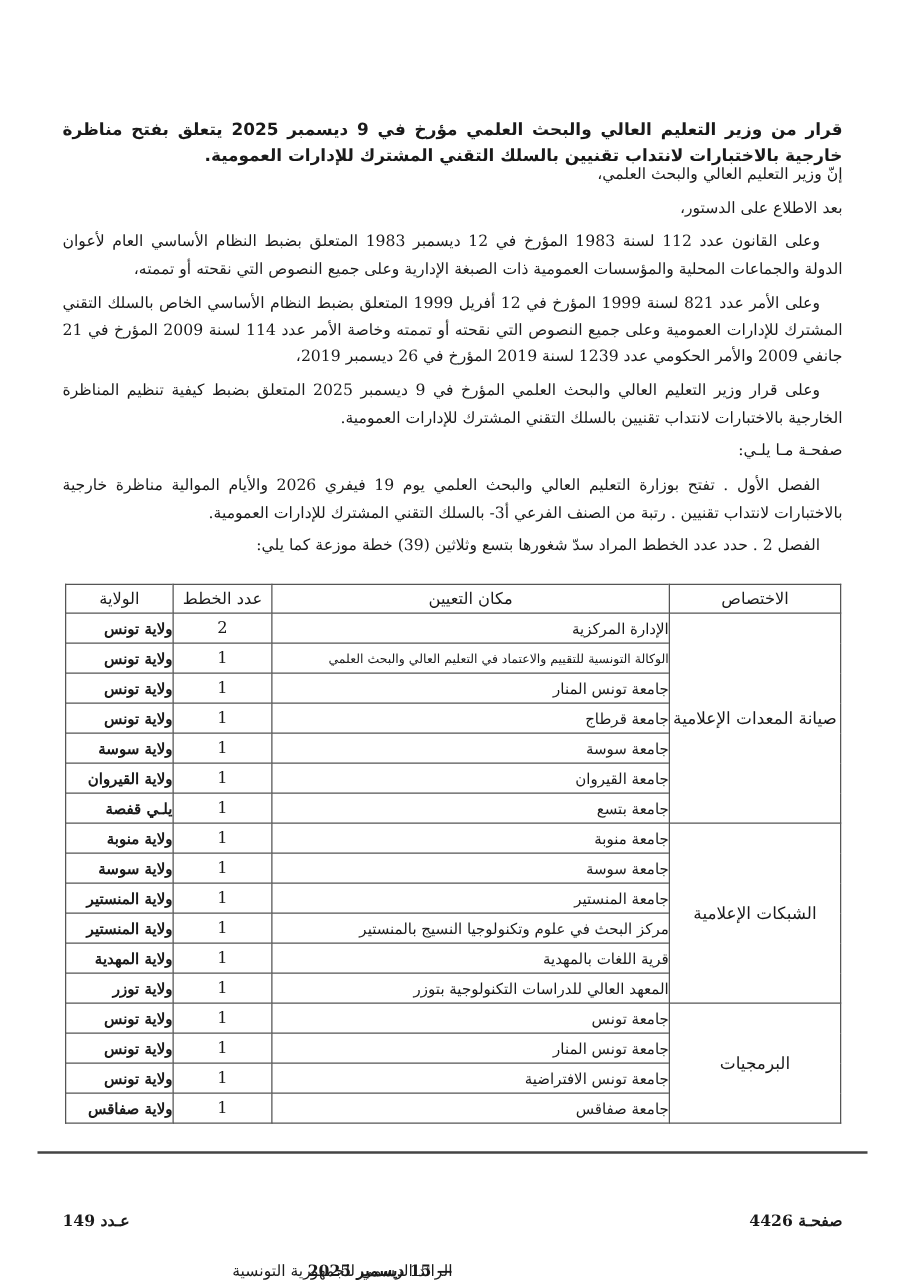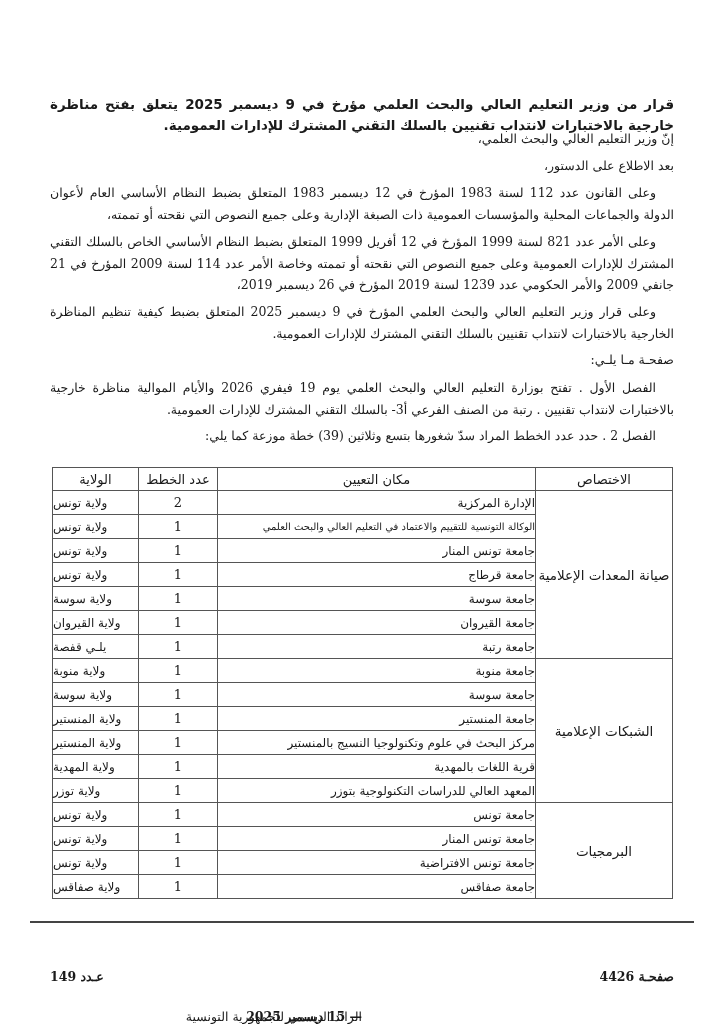--- a/index.html
+++ b/index.html
@@ -10,21 +10,21 @@
            line-height:21px; text-align:justify; font-family:"DejaVu Sans","Liberation Sans",sans-serif;margin-top:24px; }
   .para { position:absolute; left:0; right:0; font-size:12.5px; line-height:21.5px; text-align:justify; }
   .indent { text-indent:18px; }
   table.grid { position:absolute; top:467px; left:2px; width:620px; border-collapse:collapse;
                direction:rtl; font-size:12px; table-layout:fixed; }
   table.grid th, table.grid td { border:1px solid #555; padding:0 0; height:23px; }
   table.grid th { font-weight:normal; font-size:13px; font-family:"DejaVu Sans","Liberation Sans",sans-serif; height:22px; text-align:center; }
   td.spec { text-align:center; font-size:13.5px; font-family:"DejaVu Sans","Liberation Sans",sans-serif; vertical-align:middle; }
   td.place { text-align:right; }
   td.count { text-align:center; font-size:13px; }
-  td.gov { text-align:left; }
+  td.gov { text-align:right;font-weight:bold; }
   .rule { position:absolute; top:921px; left:30px; right:30px; height:2px; background:#444; }
   .footer { position:absolute; top:929px; left:50px; right:50px; height:20px; direction:rtl;
             font-size:12.5px; font-weight:bold; }
   .footer span { position:absolute; top:0;margin-top:40px; }
   .f-page { right:0; }
   .f-center { left:0; right:0; text-align:center; }
   .f-issue { left:0; }
   .f-center .lbl { font-weight:normal;text-align:right; }
 </style>
 </head>
@@ -84,21 +84,21 @@
         <td class="place">جامعة سوسة</td>
         <td class="count">1</td>
         <td class="gov">ولاية سوسة</td>
       </tr>
       <tr>
         <td class="place">جامعة القيروان</td>
         <td class="count">1</td>
         <td class="gov">ولاية القيروان</td>
       </tr>
       <tr>
-        <td class="place">جامعة رتبة</td>
+        <td class="place">جامعة بتسع</td>
         <td class="count">1</td>
         <td class="gov">يلـي قفصة</td>
       </tr>
 
       <tr>
         <td class="spec" rowspan="6">الشبكات الإعلامية</td>
         <td class="place">جامعة منوبة</td>
         <td class="count">1</td>
         <td class="gov">ولاية منوبة</td>
       </tr>

